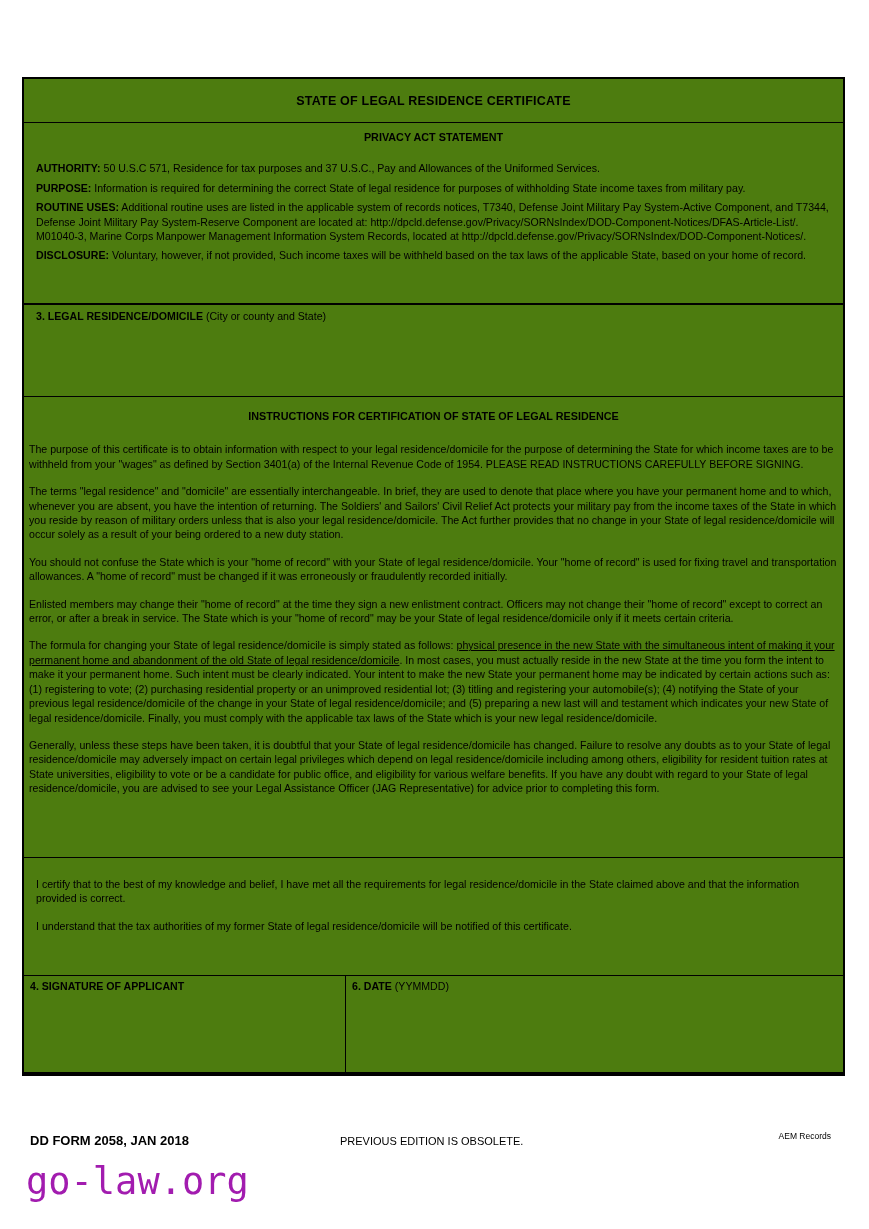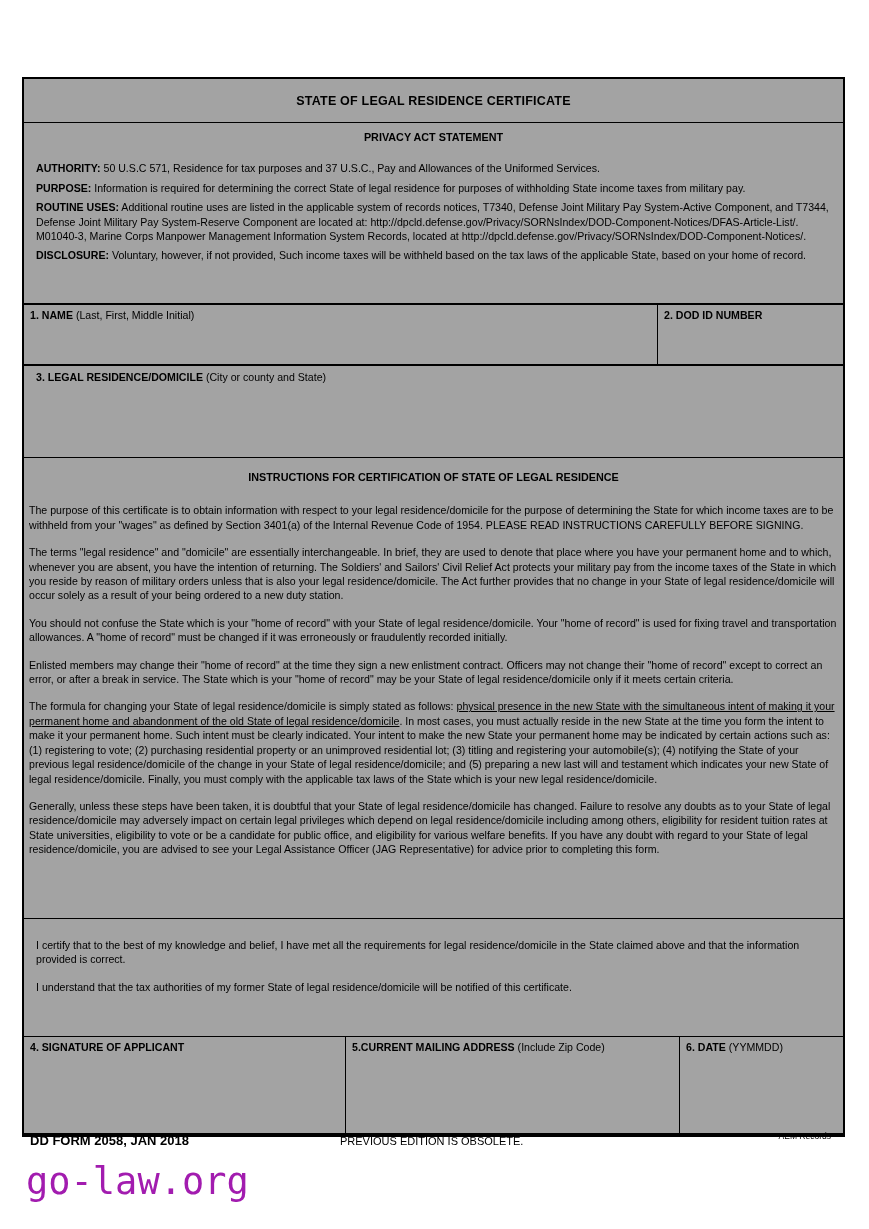--- a/index.html
+++ b/index.html
@@ -1,19 +1,19 @@
 <!DOCTYPE html>
 <html><head>
 <meta charset="utf-8">
 <style>
   * { margin:0; padding:0; box-sizing:border-box; }
   html,body { width:869px; height:1229px; background:#ffffff; overflow:hidden;
     font-family:"Liberation Sans","DejaVu Sans",sans-serif; color:#000; }
   .form { position:absolute; left:22px; top:77px; width:823px;
-    border:2px solid #000; border-bottom:4px solid #000; background:#a3a3a3; }
+    border:2px solid #000; border-bottom:4px solid #000; background:#4d7c0f; }
   .sec { border-bottom:1px solid #000; }
   .title-sec { height:44px; display:flex; align-items:center; justify-content:center; }
   .form-title { font-size:12.5px; font-weight:bold; letter-spacing:.2px; }
   .sec-heading { text-align:center; font-weight:bold; font-size:10.8px; padding-top:8px; }
   .privacy-sec { height:182px; border-bottom:2px solid #000; padding:0 7px; font-size:10.6px; line-height:14.4px; }
   .privacy-sec .sec-heading { padding-top:7px; padding-bottom:12px; }
   .b { font-weight:bold; }
   .fields-row { display:flex; height:61px; border-bottom:2px solid #000; }
   .cell { padding:4px 6px; position:relative; }
   .cell + .cell { border-left:1px solid #000; }
@@ -51,30 +51,20 @@
   </div>
 
   <div class="privacy-sec sec">
     <div class="sec-heading">PRIVACY ACT STATEMENT</div>
     <p><span class="b">AUTHORITY:</span><span> 50 U.S.C 571, Residence for tax purposes and 37 U.S.C., Pay and Allowances of the Uniformed Services.</span></p>
     <p><span class="b">PURPOSE:</span><span> Information is required for determining the correct State of legal residence for purposes of withholding State income taxes from military pay.</span></p>
     <p><span class="b">ROUTINE USES:</span><span> Additional routine uses are listed in the applicable system of records notices, T7340, Defense Joint Military Pay System-Active Component, and T7344, Defense Joint Military Pay System-Reserve Component are located at: http://dpcld.defense.gov/Privacy/SORNsIndex/DOD-Component-Notices/DFAS-Article-List/.  M01040-3, Marine Corps Manpower Management Information System Records, located at http://dpcld.defense.gov/Privacy/SORNsIndex/DOD-Component-Notices/.</span></p>
     <p><span class="b">DISCLOSURE:</span><span> Voluntary, however, if not provided, Such income taxes will be withheld based on the tax laws of the applicable State, based on your home of record.</span></p>
   </div>
 
-  <div class="fields-row">
-    <div class="cell name-cell">
-      <div class="field-label"><span class="b">1. NAME</span> <span class="hint">(Last, First, Middle Initial)</span></div>
-      <div class="fill"></div>
-    </div>
-    <div class="cell dod-cell">
-      <div class="field-label"><span class="b">2. DOD ID NUMBER</span></div>
-      <div class="fill"></div>
-    </div>
-  </div>
 
   <div class="sec field3-sec cell" style="position:relative;">
     <div class="field-label"><span class="b">3. LEGAL RESIDENCE/DOMICILE</span> <span class="hint">(City or county and State)</span></div>
     <div class="fill"></div>
   </div>
 
   <div class="sec instr-sec">
     <div class="sec-heading">INSTRUCTIONS FOR CERTIFICATION OF STATE OF LEGAL RESIDENCE</div>
     <p>The purpose of this certificate is to obtain information with respect to your legal residence/domicile for the purpose of determining the State for which income taxes are to be withheld from your "wages" as defined by Section 3401(a) of the Internal Revenue Code of 1954. PLEASE READ INSTRUCTIONS CAREFULLY BEFORE SIGNING.</p>
     <p>The terms "legal residence" and "domicile" are essentially interchangeable. In brief, they are used to denote that place where you have your permanent home and to which, whenever you are absent, you have the intention of returning. The Soldiers' and Sailors' Civil Relief Act protects your military pay from the income taxes of the State in which you reside by reason of military orders unless that is also your legal residence/domicile. The Act further provides that no change in your State of legal residence/domicile will occur solely as a result of your being ordered to a new duty station.</p>
@@ -87,24 +77,20 @@
   <div class="sec cert-sec">
     <p>I certify that to the best of my knowledge and belief, I have met all the requirements for legal residence/domicile in the State claimed above and that the information provided is correct.</p>
     <p>I understand that the tax authorities of my former State of legal residence/domicile will be notified of this certificate.</p>
   </div>
 
   <div class="bottom-row">
     <div class="cell sig-cell">
       <div class="field-label"><span class="b">4.  SIGNATURE OF APPLICANT</span></div>
       <div class="fill"></div>
     </div>
-    <div class="cell addr-cell">
-      <div class="field-label"><span class="b">5.CURRENT MAILING ADDRESS</span> <span class="hint">(Include Zip Code)</span></div>
-      <div class="fill"></div>
-    </div>
     <div class="cell date-cell">
       <div class="field-label"><span class="b">6. DATE</span> <span class="hint">(YYMMDD)</span></div>
       <div class="fill"></div>
     </div>
   </div>
 
 </div>
 
 <div class="footer">
   <span class="form-number">DD FORM 2058, JAN 2018</span>

